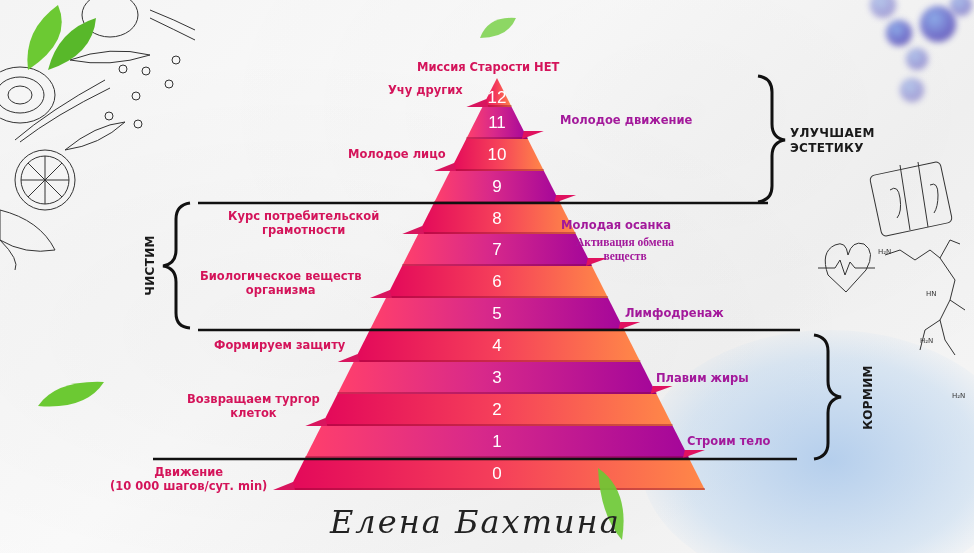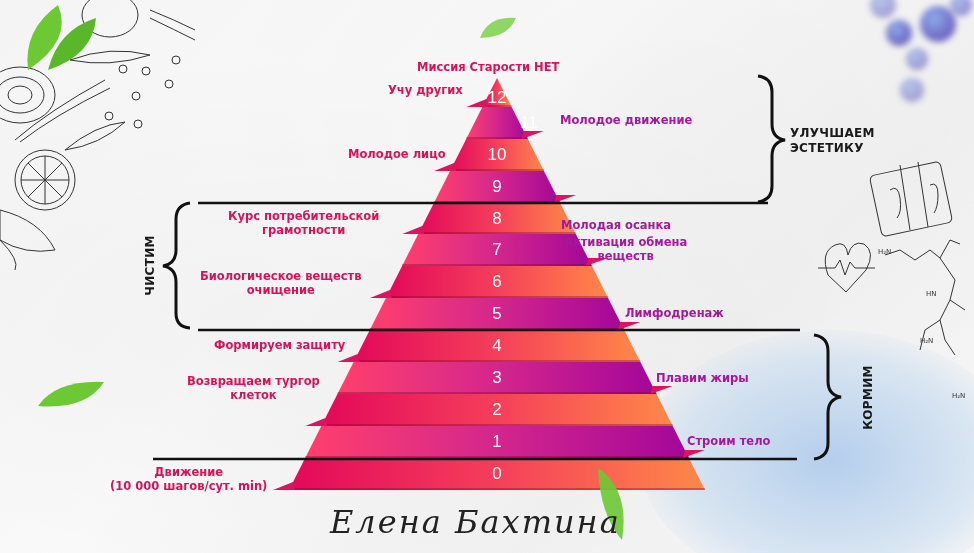--- a/index.html
+++ b/index.html
@@ -188,49 +188,49 @@
     <div class="band-num" style="left: 497px; top: 442px;">1</div>
     <div class="band-num" style="left: 497px; top: 410px;">2</div>
     <div class="band-num" style="left: 497px; top: 378px;">3</div>
     <div class="band-num" style="left: 497px; top: 346px;">4</div>
     <div class="band-num" style="left: 497px; top: 314px;">5</div>
     <div class="band-num" style="left: 497px; top: 282px;">6</div>
     <div class="band-num" style="left: 497px; top: 250px;">7</div>
     <div class="band-num" style="left: 497px; top: 218.5px;">8</div>
     <div class="band-num" style="left: 497px; top: 187px;">9</div>
     <div class="band-num" style="left: 497px; top: 155px;">10</div>
-    <div class="band-num" style="left: 497px; top: 123px; margin-left: 32px;">11</div>
+    <div class="band-num" style="left: 497px; top: 123px;">11</div>
     <div class="band-num" style="left: 497px; top: 97.5px;">12</div>
   </div>
 
 <div class="label top" style="left:417px;top:60px;">Миссия Старости НЕТ</div>
 
 <div class="label left" style="left:388px;top:83px;">Учу других</div>
 <div class="label left" style="left:348px;top:147px;">Молодое лицо</div>
 <div class="label left" style="left:228px;top:209px;">
   <div>Курс потребительской</div>
   <div>грамотности</div>
 </div>
 <div class="label left" style="left:200px;top:269px;">
   <div>Биологическое веществ</div>
-  <div>очищение</div>
+  <div>организма</div>
 </div>
 <div class="label left" style="left:214px;top:338px;">Формируем защиту</div>
-<div class="label left" style="left:187px;top:374px;">
+<div class="label left" style="left:187px;top:392px;">
   <div>Возвращаем тургор</div>
   <div>клеток</div>
 </div>
 <div class="label left" style="left:110px;top:465px;">
   <div>Движение</div>
   <div>(10 000 шагов/сут. min)</div>
 </div>
 
 <div class="label right" style="left:528px;top:113px;margin-left:32px;">Молодое движение</div>
 <div class="label right" style="left:561px;top:177px;margin-top:41px;">Молодая осанка</div>
-<div class="label right" style="left:564px;top:235px;">
+<div class="label right" style="left:576px;top:235px;font-family:Liberation Serif, serif;">
   <div>Активация обмена</div>
   <div>веществ</div>
 </div>
 <div class="label right" style="left:625px;top:306px;">Лимфодренаж</div>
 <div class="label right" style="left:656px;top:371px;">Плавим жиры</div>
 <div class="label right" style="left:687px;top:434px;">Строим тело</div>
 
 <div class="group-label" style="left:790px;top:126px;">
   <div>УЛУЧШАЕМ</div>
   <div>ЭСТЕТИКУ</div>

